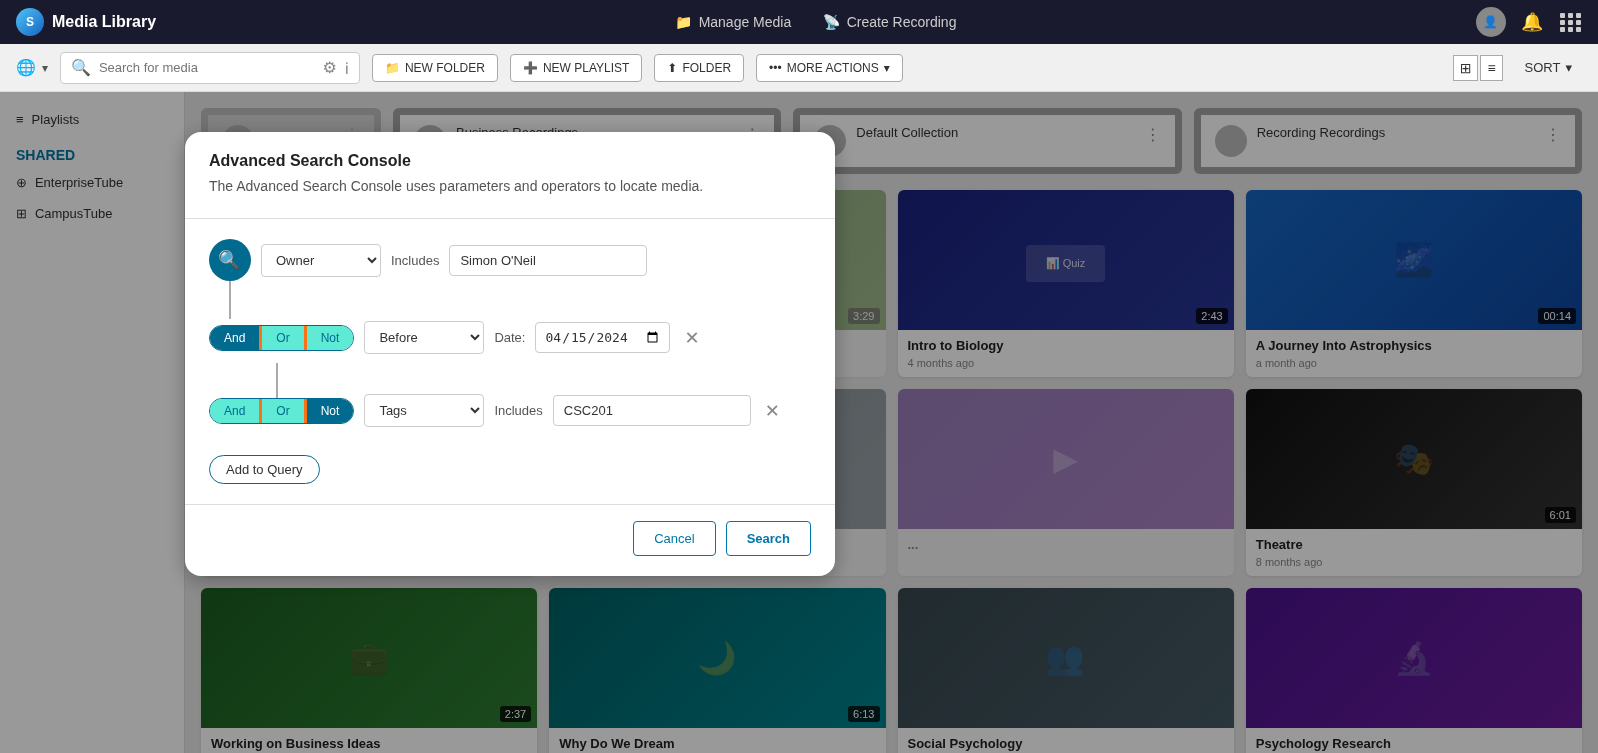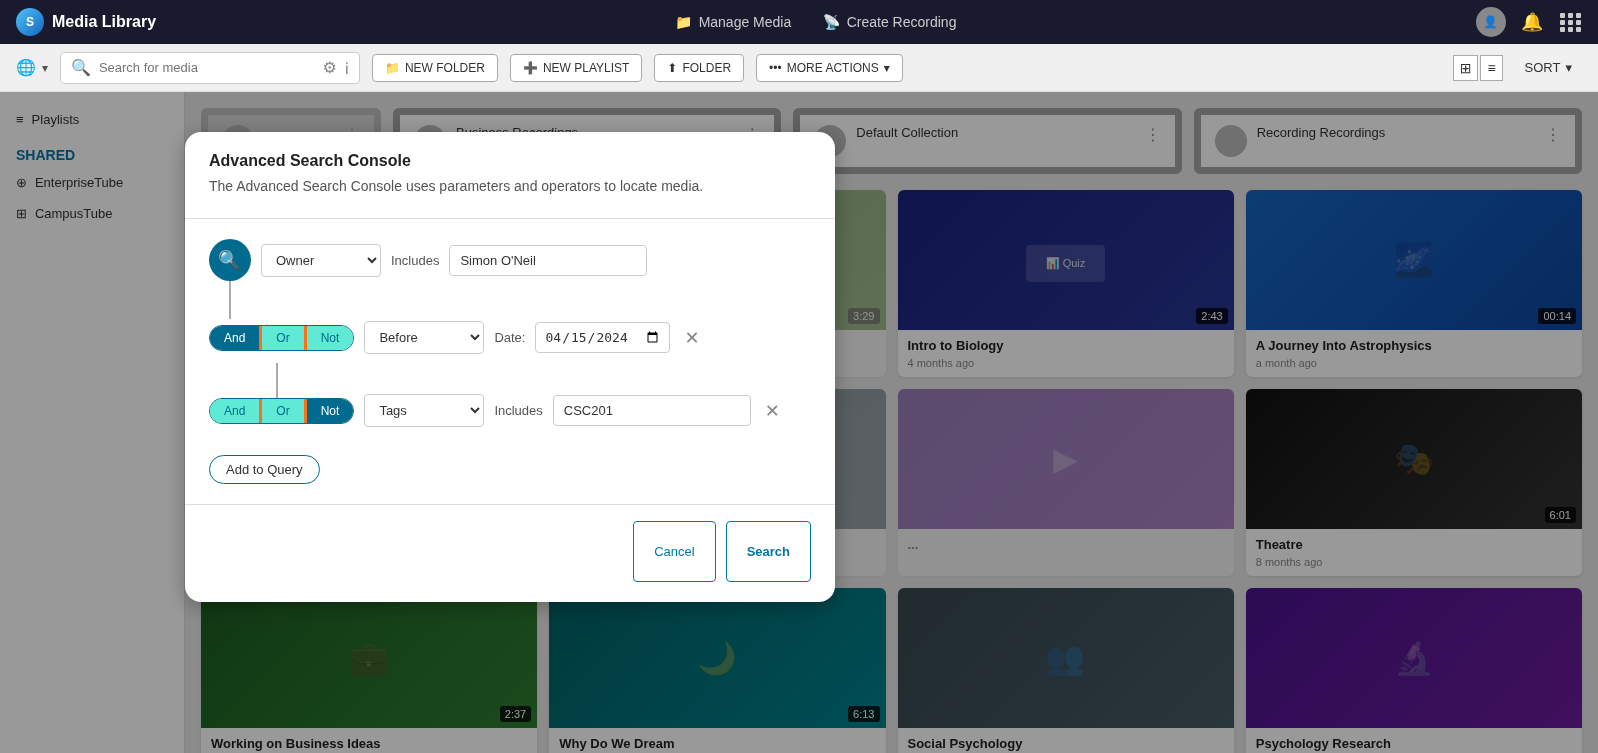--- a/index.html
+++ b/index.html
@@ -382,21 +382,21 @@
       border: none;
       border-top: 1px solid #ddd;
       margin: 20px -24px 16px;
     }
     .modal-footer {
       display: flex;
       justify-content: flex-end;
       gap: 10px;
     }
     .btn-cancel {
-      padding: 22px 20px;
+      padding: 9px 20px;
       border: 1px solid #0077a8;
       background: white;
       color: #0077a8;
       border-radius: 4px;
       font-size: 13px;
       cursor: pointer;
     }
     .btn-search {
       padding: 7px 20px;
       border: 1px solid #0077a8;

